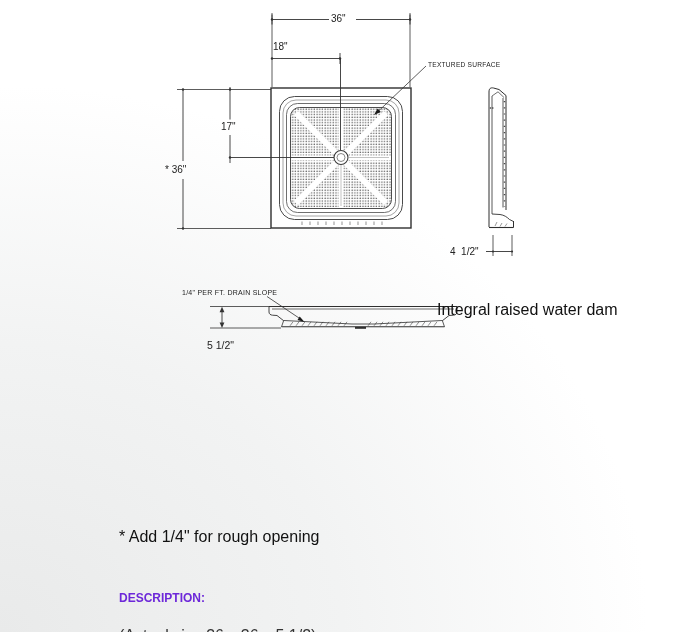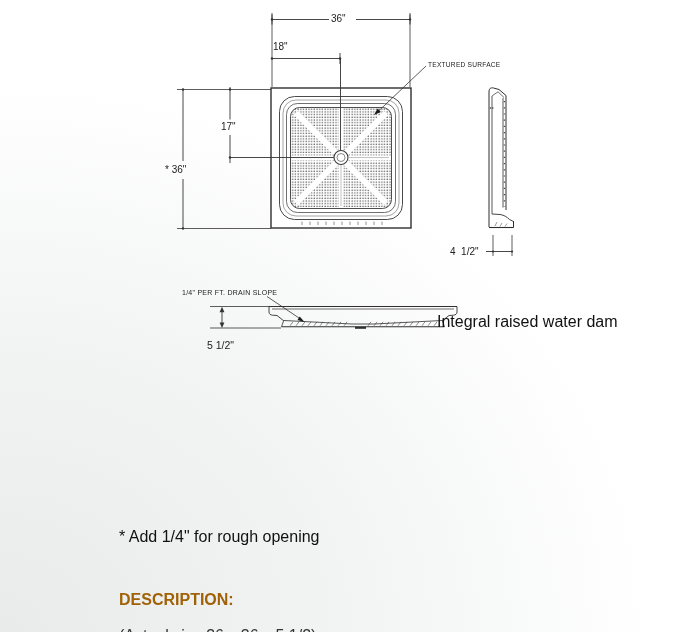--- a/index.html
+++ b/index.html
@@ -21,23 +21,23 @@
   .dim{font-size:10px;color:#222;}
   .tiny{font-size:6.6px;color:#222;letter-spacing:.25px;}
   .lbl-36   {left:331px; top:14px;}
   .lbl-18   {left:273px; top:42px;}
   .lbl-17   {left:221px; top:122px;}
   .lbl-36L  {left:165px; top:165px;}
   .lbl-tex  {left:428px; top:62px;}
   .lbl-412  {left:450px; top:247px;}
   .lbl-slope{left:182px; top:289px; font-size:7px;}
   .lbl-512  {left:207px; top:340px; font-size:10.5px;}
-  .caption  {left:437px; top:314px; font-size:16px; color:#111;text-align:center;}
+  .caption  {left:437px; top:302px; font-size:16px; color:#111;text-align:center;}
   .footnote {left:119px; top:529px; font-size:16px; color:#111;}
-  .desc-head{left:119px; top:592px; font-size:16px; font-weight:bold; color:#a16207;}
+  .desc-head{left:119px; top:592px; font-size:12px; font-weight:bold; color:#6d28d9;}
   .desc-line{left:119px; top:611px; font-size:16px; color:#111;}
   .desc-clip{left:119px; top:628px; font-size:16px; color:#333;}
 </style>
 </head>
 <body>
 
 <div id="page">
   <div id="bg-tint"></div>
 
   <svg width="684" height="470" viewBox="0 0 684 470">

